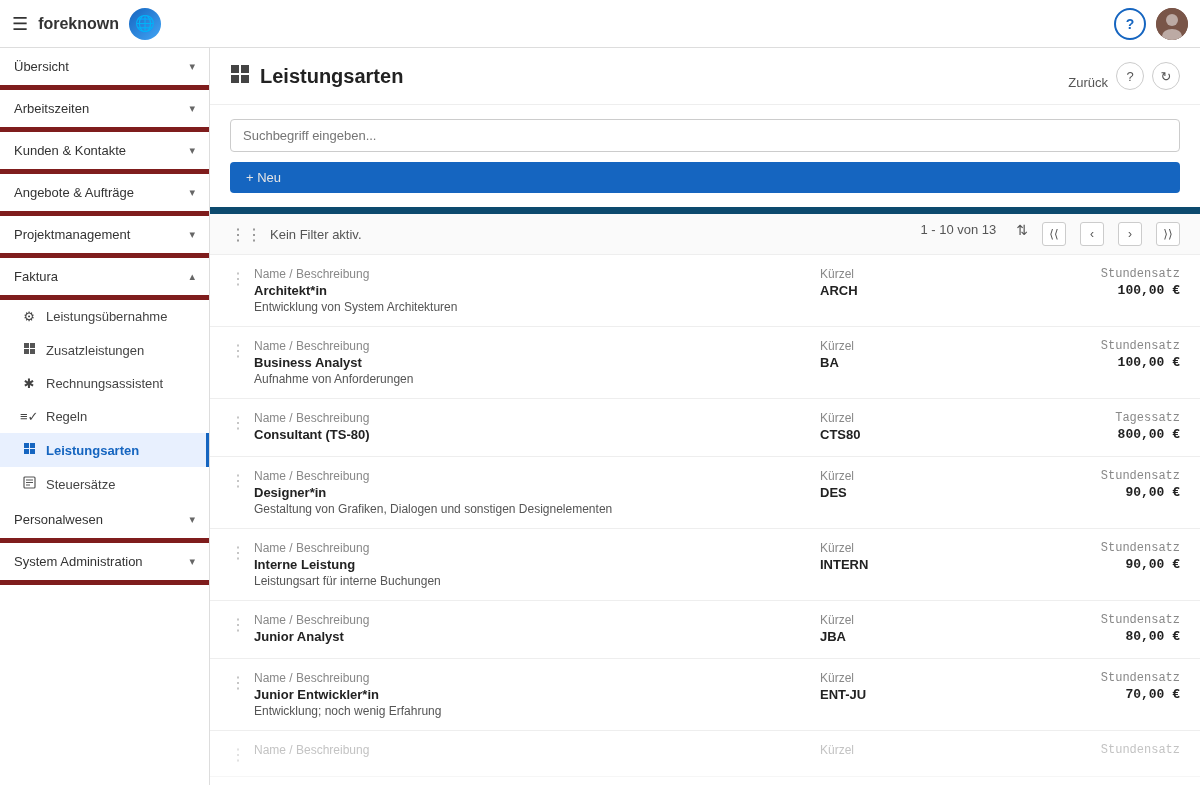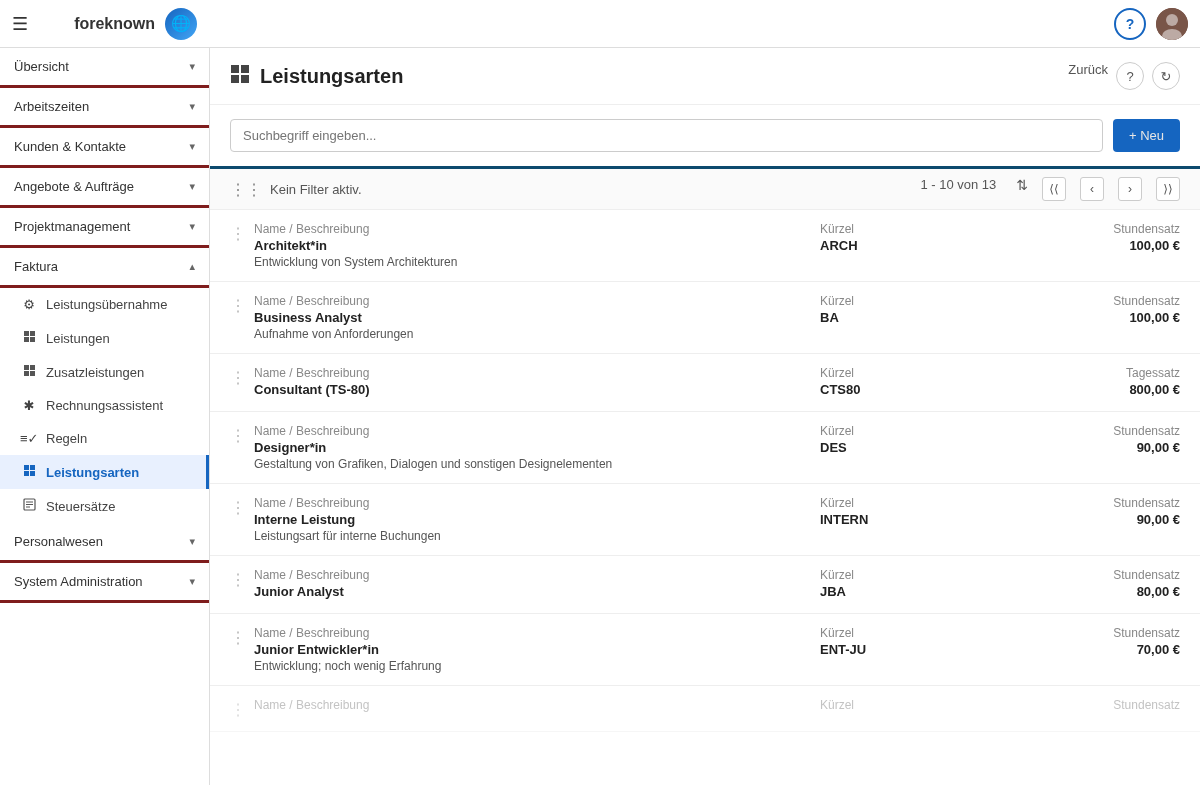--- a/index.html
+++ b/index.html
@@ -11,21 +11,21 @@
       background: #fff;
       border-bottom: 1px solid #ddd;
       display: flex;
       align-items: center;
       padding: 0 12px;
       flex-shrink: 0;
       z-index: 100;
     }
     .topbar-left { display: flex; align-items: center; gap: 10px; flex: 1; }
     .hamburger-icon { font-size: 18px; cursor: pointer; color: #333; }
-    .logo-text { font-size: 16px; font-weight: 600; color: #333; margin-left: 36px; }
+    .logo-text { font-size: 16px; font-weight: 600; color: #333; }
     .logo-globe { width: 32px; height: 32px; background: linear-gradient(135deg, #1565c0, #42a5f5); border-radius: 50%; display: inline-flex; align-items: center; justify-content: center; color: white; font-size: 16px; }
     .topbar-right { display: flex; align-items: center; gap: 10px; }
     .topbar-icon-btn { width: 32px; height: 32px; border-radius: 50%; border: 2px solid #1565c0; display: flex; align-items: center; justify-content: center; cursor: pointer; color: #1565c0; font-size: 14px; font-weight: bold; }
     .avatar { width: 32px; height: 32px; border-radius: 50%; background: #795548; display: flex; align-items: center; justify-content: center; color: white; font-size: 13px; overflow: hidden; }
 
     
     .main-layout {
       display: flex;
       flex: 1;
       overflow: hidden;
@@ -42,21 +42,21 @@
       flex-direction: column;
     }
     .sidebar-item {
       display: flex;
       align-items: center;
       justify-content: space-between;
       padding: 11px 14px;
       cursor: pointer;
       color: #333;
       font-size: 13px;
-      border-bottom: 3px solid #7f1d1d;
+      border-bottom: 5px solid #7f1d1d;
     }
     .chevron { font-size: 11px; color: #666; }
 
     .sidebar-subitem {
       display: flex;
       align-items: center;
       gap: 8px;
       padding: 9px 14px 9px 20px;
       cursor: pointer;
       color: #444;
@@ -84,31 +84,32 @@
       display: flex;
       align-items: center;
       justify-content: space-between;
       padding: 14px 20px;
       border-bottom: 1px solid #eee;
       flex-shrink: 0;
     }
     .page-title-area { display: flex; align-items: center; gap: 10px; }
     .page-title-icon { color: #555; font-size: 18px; }
     .page-title { font-size: 20px; font-weight: 600; color: #222; }
-    .page-actions { display: flex; align-items: flex-start; gap: 8px; margin-left: 24px; }
+    .page-actions { display: flex; align-items: flex-end; gap: 8px; margin-left: 24px; }
     .back-link { color: #555; font-size: 13px; cursor: pointer; text-decoration: none; }
     .icon-btn { width: 28px; height: 28px; border-radius: 50%; border: 1px solid #ccc; display: flex; align-items: center; justify-content: center; cursor: pointer; color: #555; font-size: 13px; background: white; }
 
     
     .search-area {
       padding: 14px 20px;
-      border-bottom: 3px solid #0c4a6e;
+      border-bottom: 7px solid #0c4a6e;
       display: flex;
       gap: 10px;
       flex-shrink: 0;
+      flex-direction: column;
     }
     .search-input {
       flex: 1;
       padding: 8px 12px;
       border: 1px solid #ccc;
       border-radius: 4px;
       font-size: 13px;
       color: #333;
       outline: none;
     }
@@ -156,21 +157,21 @@
       cursor: pointer;
       background: white;
     }
     .row-dots { width: 24px; flex-shrink: 0; color: #bbb; font-size: 16px; padding-top: 2px; cursor: pointer; }
     .row-content { flex: 1; display: flex; align-items: flex-start; gap: 0; }
     .col-name { flex: 1; }
     .col-label { font-size: 12px; color: #888; margin-bottom: 2px; }
     .col-value-bold { font-size: 13px; font-weight: 600; color: #222; }
     .col-value-sub { font-size: 12px; color: #555; margin-top: 2px; }
     .col-kurzel { width: 180px; flex-shrink: 0; }
-    .col-satz { width: 180px; flex-shrink: 0; text-align: right; }
+    .col-satz { width: 180px; flex-shrink: 0; text-align: right; font-family: Liberation Mono, monospace; }
     .col-satz .col-label { text-align: right; }
     .col-satz .col-value-bold { text-align: right; display: block; }
 
     
     .table-area::-webkit-scrollbar { width: 6px; }
     .table-area::-webkit-scrollbar-track { background: #f1f1f1; }
     .table-area::-webkit-scrollbar-thumb { background: #ccc; border-radius: 3px; }
   </style>
 </head>
 <body>
@@ -233,31 +234,20 @@
     </div>
     <div class="sidebar-subitem">
       <span class="sidebar-subitem-icon">
         <svg width="13" height="13" viewBox="0 0 13 13" fill="none" xmlns="http://www.w3.org/2000/svg">
           <rect x="1" y="1" width="5" height="5" fill="#555"></rect>
           <rect x="7" y="1" width="5" height="5" fill="#555"></rect>
           <rect x="1" y="7" width="5" height="5" fill="#555"></rect>
           <rect x="7" y="7" width="5" height="5" fill="#555"></rect>
         </svg>
       </span>
-      <span>Leistungen</span>
-    </div>
-    <div class="sidebar-subitem">
-      <span class="sidebar-subitem-icon">
-        <svg width="13" height="13" viewBox="0 0 13 13" fill="none" xmlns="http://www.w3.org/2000/svg">
-          <rect x="1" y="1" width="5" height="5" fill="#555"></rect>
-          <rect x="7" y="1" width="5" height="5" fill="#555"></rect>
-          <rect x="1" y="7" width="5" height="5" fill="#555"></rect>
-          <rect x="7" y="7" width="5" height="5" fill="#555"></rect>
-        </svg>
-      </span>
       <span>Zusatzleistungen</span>
     </div>
     <div class="sidebar-subitem">
       <span class="sidebar-subitem-icon">✱</span>
       <span>Rechnungsassistent</span>
     </div>
     <div class="sidebar-subitem">
       <span class="sidebar-subitem-icon">≡✓</span>
       <span>Regeln</span>
     </div>

